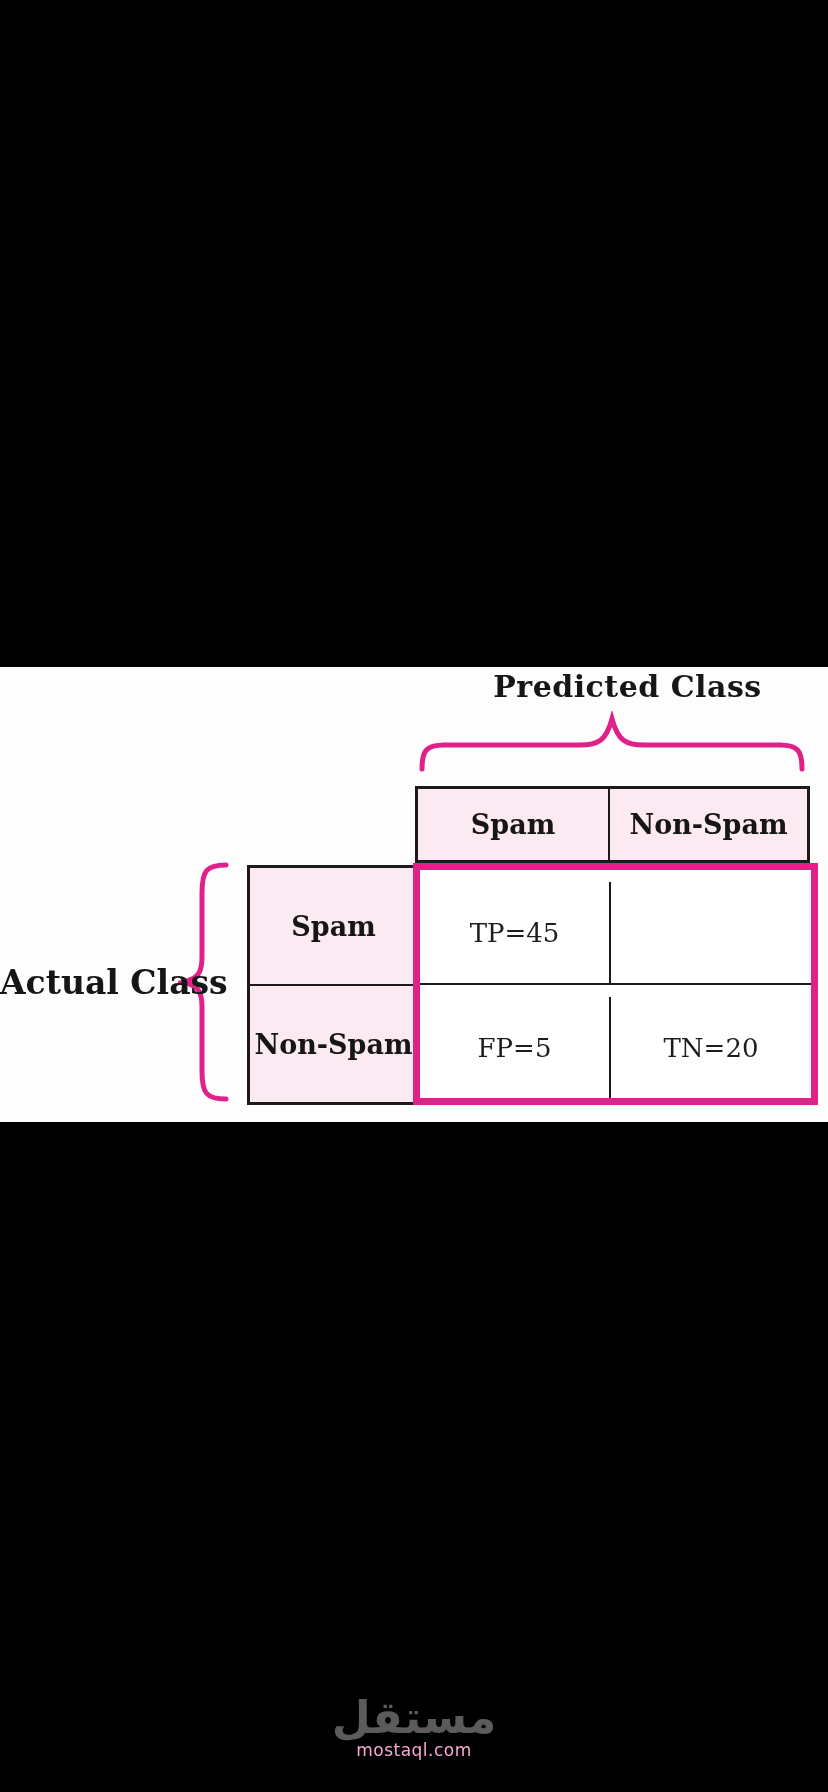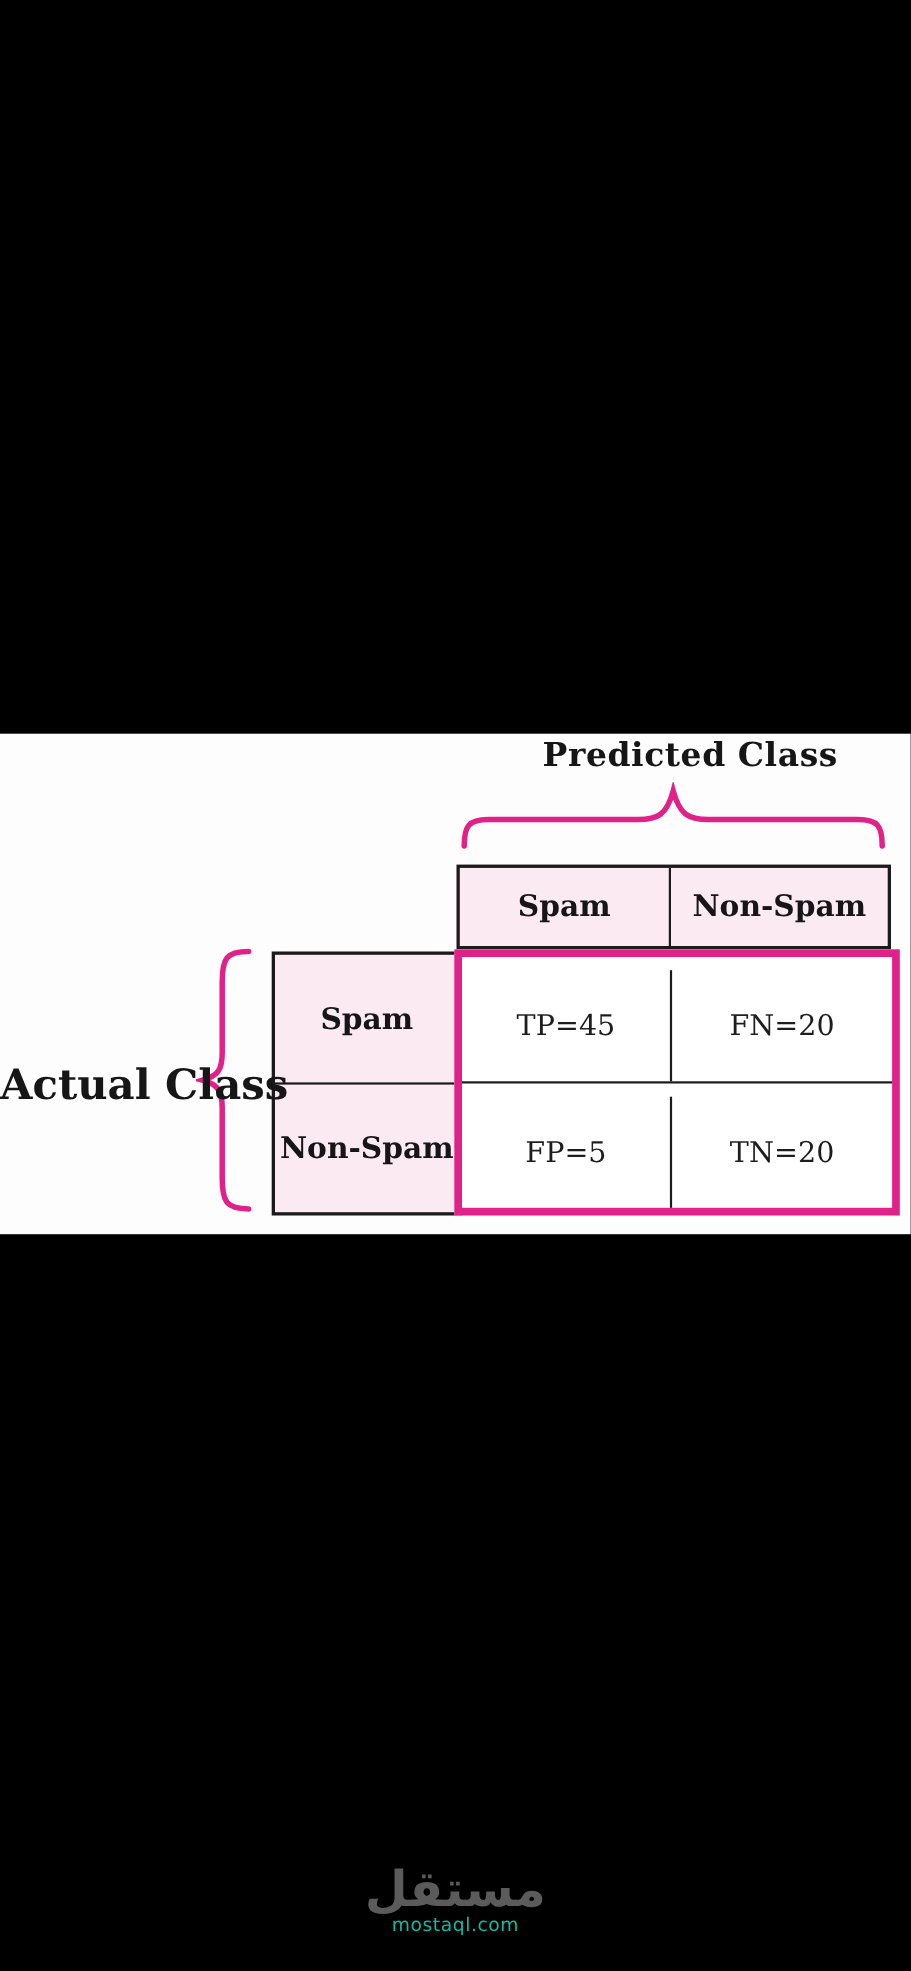--- a/index.html
+++ b/index.html
@@ -62,33 +62,33 @@
   .data-grid .drow{flex:1 1 0;display:flex;margin-top:12px;}
   .data-grid .drow:first-child{border-bottom:2px solid #1b1b1b;}
   .data-grid .dcell{
     flex:1 1 0;display:flex;align-items:center;justify-content:center;
     font-size:26px;color:#1d1d1d;
   }
   .data-grid .dcell:first-child{border-right:2px solid #1b1b1b;flex:0 0 189px;}
   .side-label{
     position:absolute;left:0px;top:296px;width:176px;
     text-align:right;
-    font-weight:bold;font-size:38px;color:#161616;
+    font-weight:bold;font-size:33px;color:#161616;
     white-space:nowrap;
   }
   .watermark{
     position:absolute;left:0;top:1698px;width:828px;
     text-align:center;color:#5b5b5b;
     font-family:"DejaVu Sans","Liberation Sans",sans-serif;
   }
   .watermark .logo{
     font-size:45px;font-weight:bold;line-height:40px;color:#5b5b5b;
   }
   .watermark .domain{
-    font-size:17px;letter-spacing:0.5px;color:#14b8a6;margin-top:2px;
+    font-size:17px;letter-spacing:0.5px;color:#f9a8d4;margin-top:2px;
   }
 </style>
 </head>
 <body>
 
 <div class="screen">
 
   <div class="canvas">
 
     <div class="fig-title">Predicted Class</div>
@@ -104,21 +104,20 @@
     </div>
 
     <div class="row-headers">
       <div class="hcell">Spam</div>
       <div class="hcell">Non-Spam</div>
     </div>
 
     <div class="data-grid">
       <div class="drow">
         <div class="dcell">TP=45</div>
-        <div class="dcell">FN=20</div>
       </div>
       <div class="drow">
         <div class="dcell">FP=5</div>
         <div class="dcell">TN=20</div>
       </div>
     </div>
 
     <svg class="brace-left accent" viewBox="0 0 54 242">
       <path d="M48 4 C28 4 24 10 24 32 L24 96 C24 112 20 117 6 121
                C20 125 24 130 24 146 L24 210 C24 232 28 238 48 238" fill="none" stroke="currentColor" stroke-width="5" stroke-linecap="round"></path>

